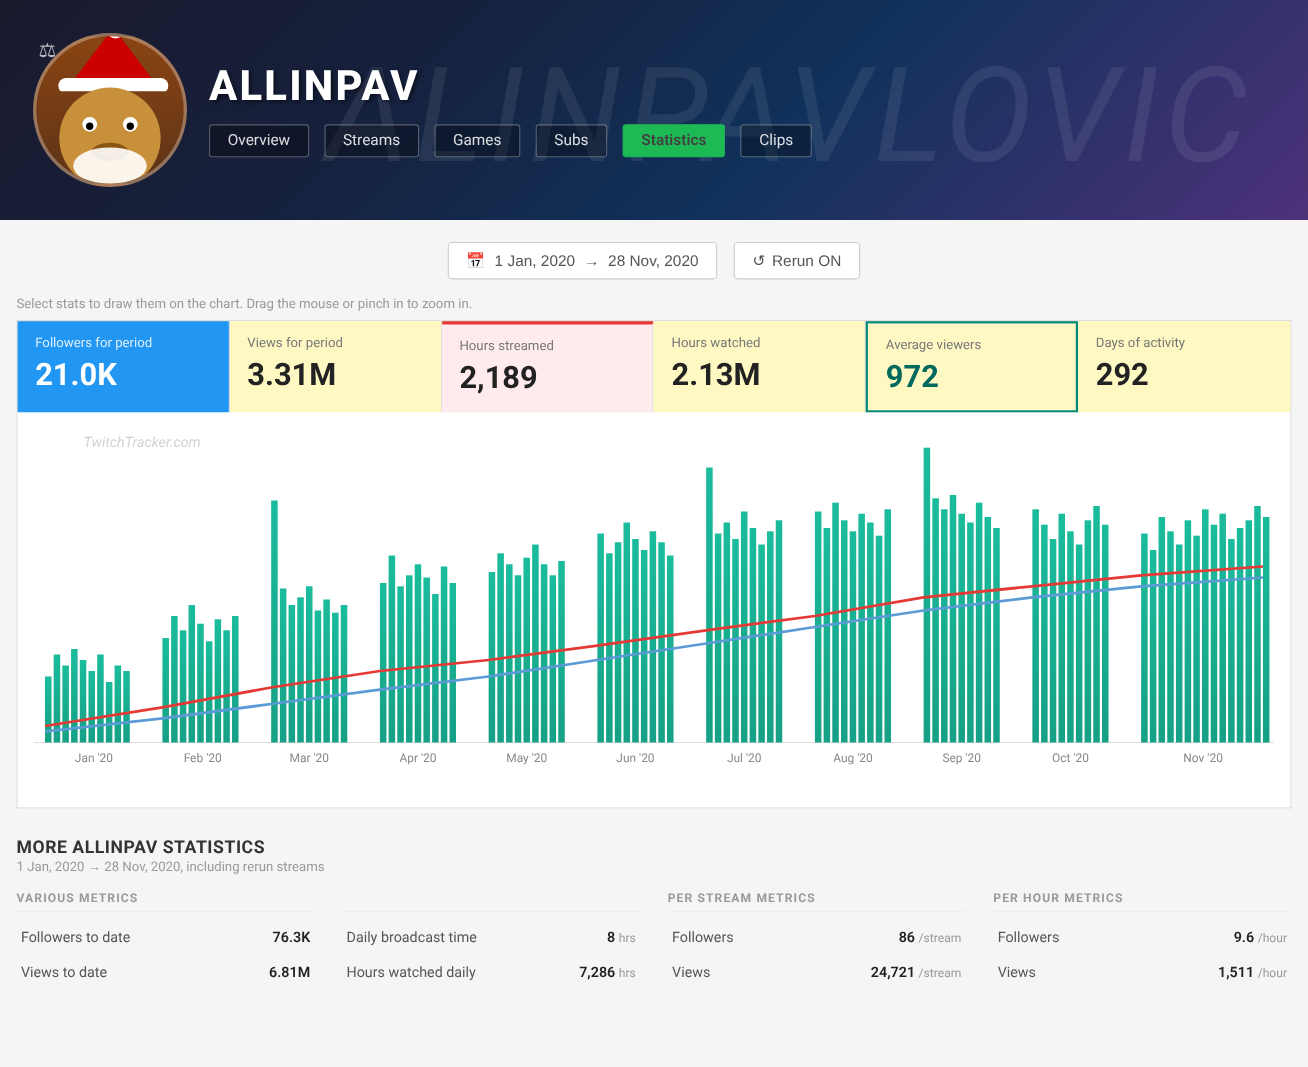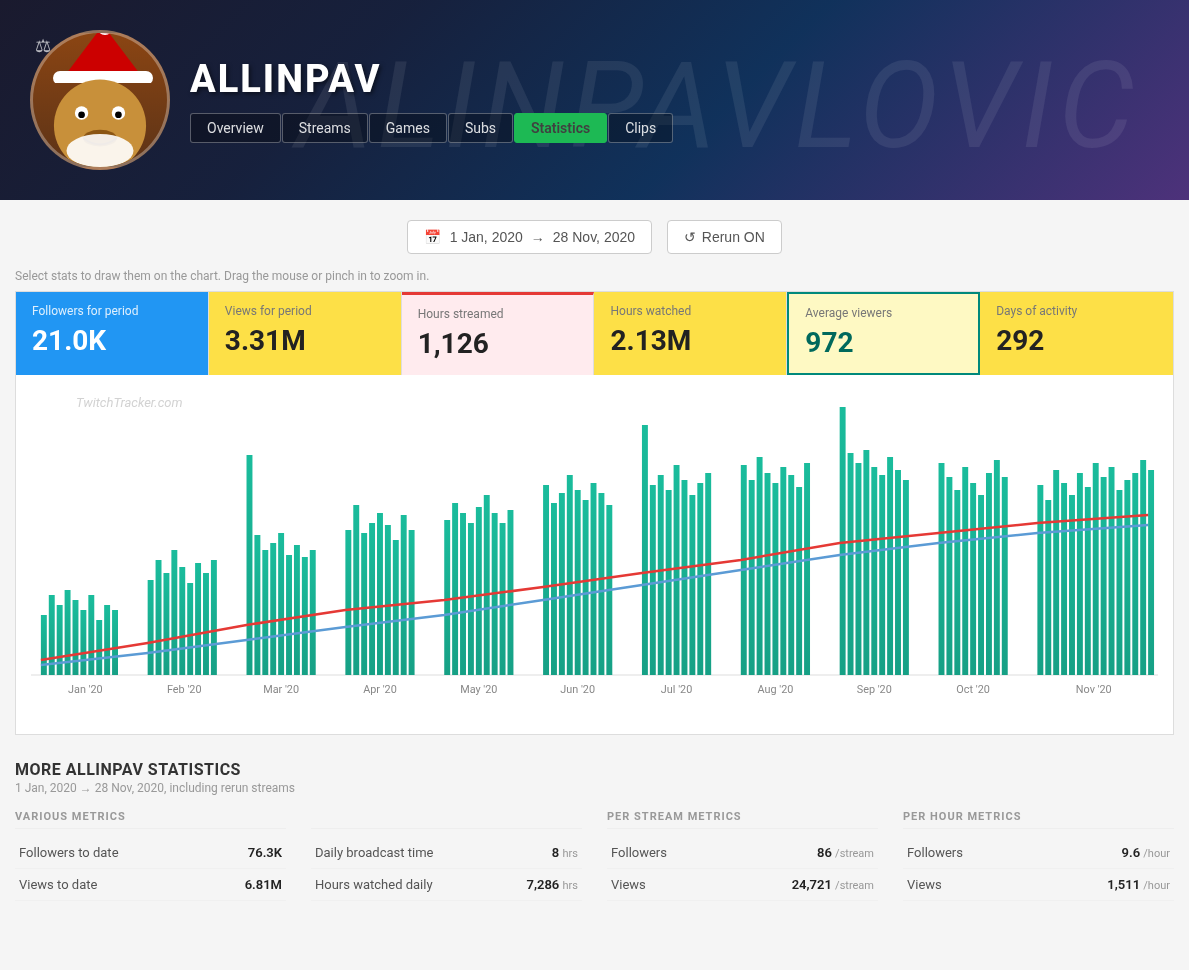--- a/index.html
+++ b/index.html
@@ -69,21 +69,21 @@
     }
     .channel-name {
       font-size: 38px;
       font-weight: 800;
       color: white;
       letter-spacing: 2px;
       text-shadow: 2px 2px 4px rgba(0,0,0,0.5);
     }
     .nav-tabs {
       display: flex;
-      gap: 1px;
+      gap: 14px;
       margin-top: 12px;
     }
     .nav-tab {
       padding: 6px 16px;
       border: 1px solid rgba(255,255,255,0.3);
       color: rgba(255,255,255,0.85);
       background: rgba(0,0,0,0.3);
       cursor: pointer;
       font-size: 14px;
       border-radius: 3px;
@@ -146,21 +146,21 @@
     
     .stats-cards {
       display: grid;
       grid-template-columns: repeat(6, 1fr);
       border: 1px solid #ddd;
       border-bottom: none;
     }
     .stat-card {
       padding: 12px 16px 14px;
       border-right: 1px solid #ddd;
-      background: #fde047;
+      background: #fef9c3;
       cursor: pointer;
     }
     .stat-card:last-child { border-right: none; }
     .stat-card.active-blue { background: #2196F3; color: white; }
     .stat-card.active-red { background: #ffebee; border-top: 3px solid #e53935; }
     .stat-card.active-teal { background: #fef9c3; border: 2px solid #00897b; }
     .stat-label {
       font-size: 12px;
       color: #777;
       margin-bottom: 6px;
@@ -318,21 +318,21 @@
     <div class="stat-card active-blue">
       <div class="stat-label">Followers for period</div>
       <div class="stat-value">21.0K</div>
     </div>
     <div class="stat-card">
       <div class="stat-label">Views for period</div>
       <div class="stat-value">3.31M</div>
     </div>
     <div class="stat-card active-red">
       <div class="stat-label">Hours streamed</div>
-      <div class="stat-value">1,126</div>
+      <div class="stat-value">2,189</div>
     </div>
     <div class="stat-card">
       <div class="stat-label">Hours watched</div>
       <div class="stat-value">2.13M</div>
     </div>
     <div class="stat-card active-teal">
       <div class="stat-label">Average viewers</div>
       <div class="stat-value">972</div>
     </div>
     <div class="stat-card" style="border-right:none;">

